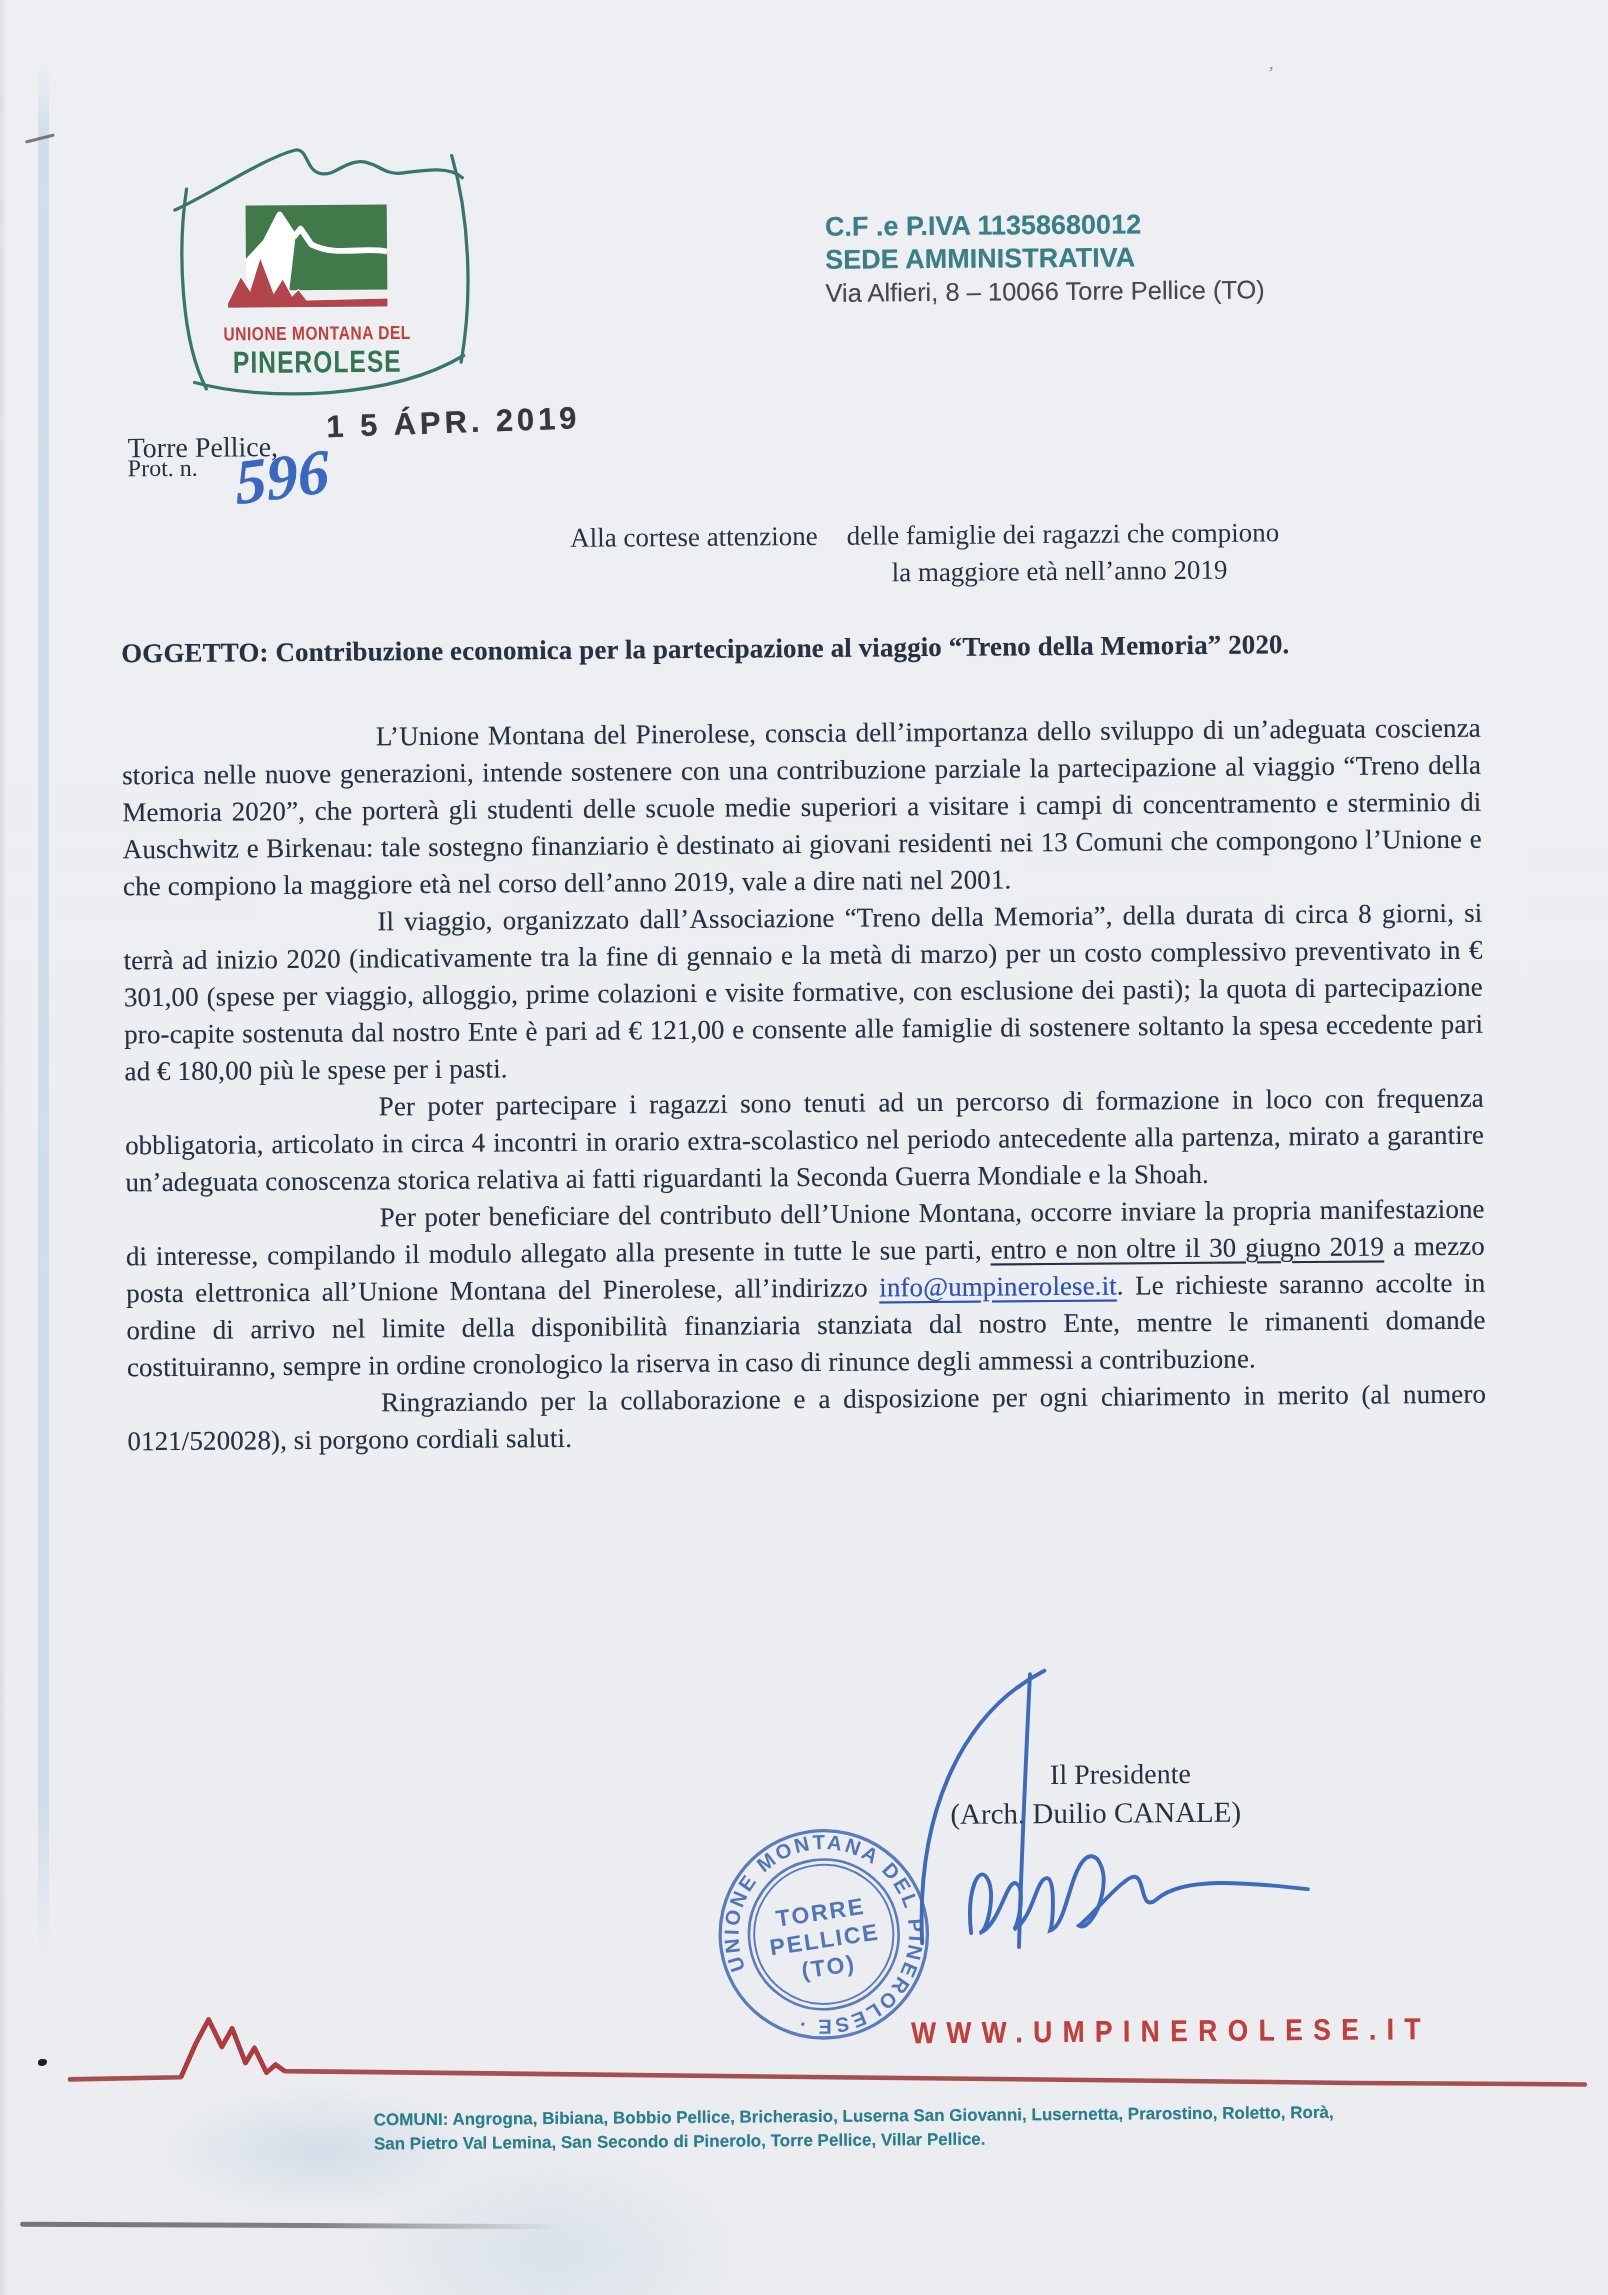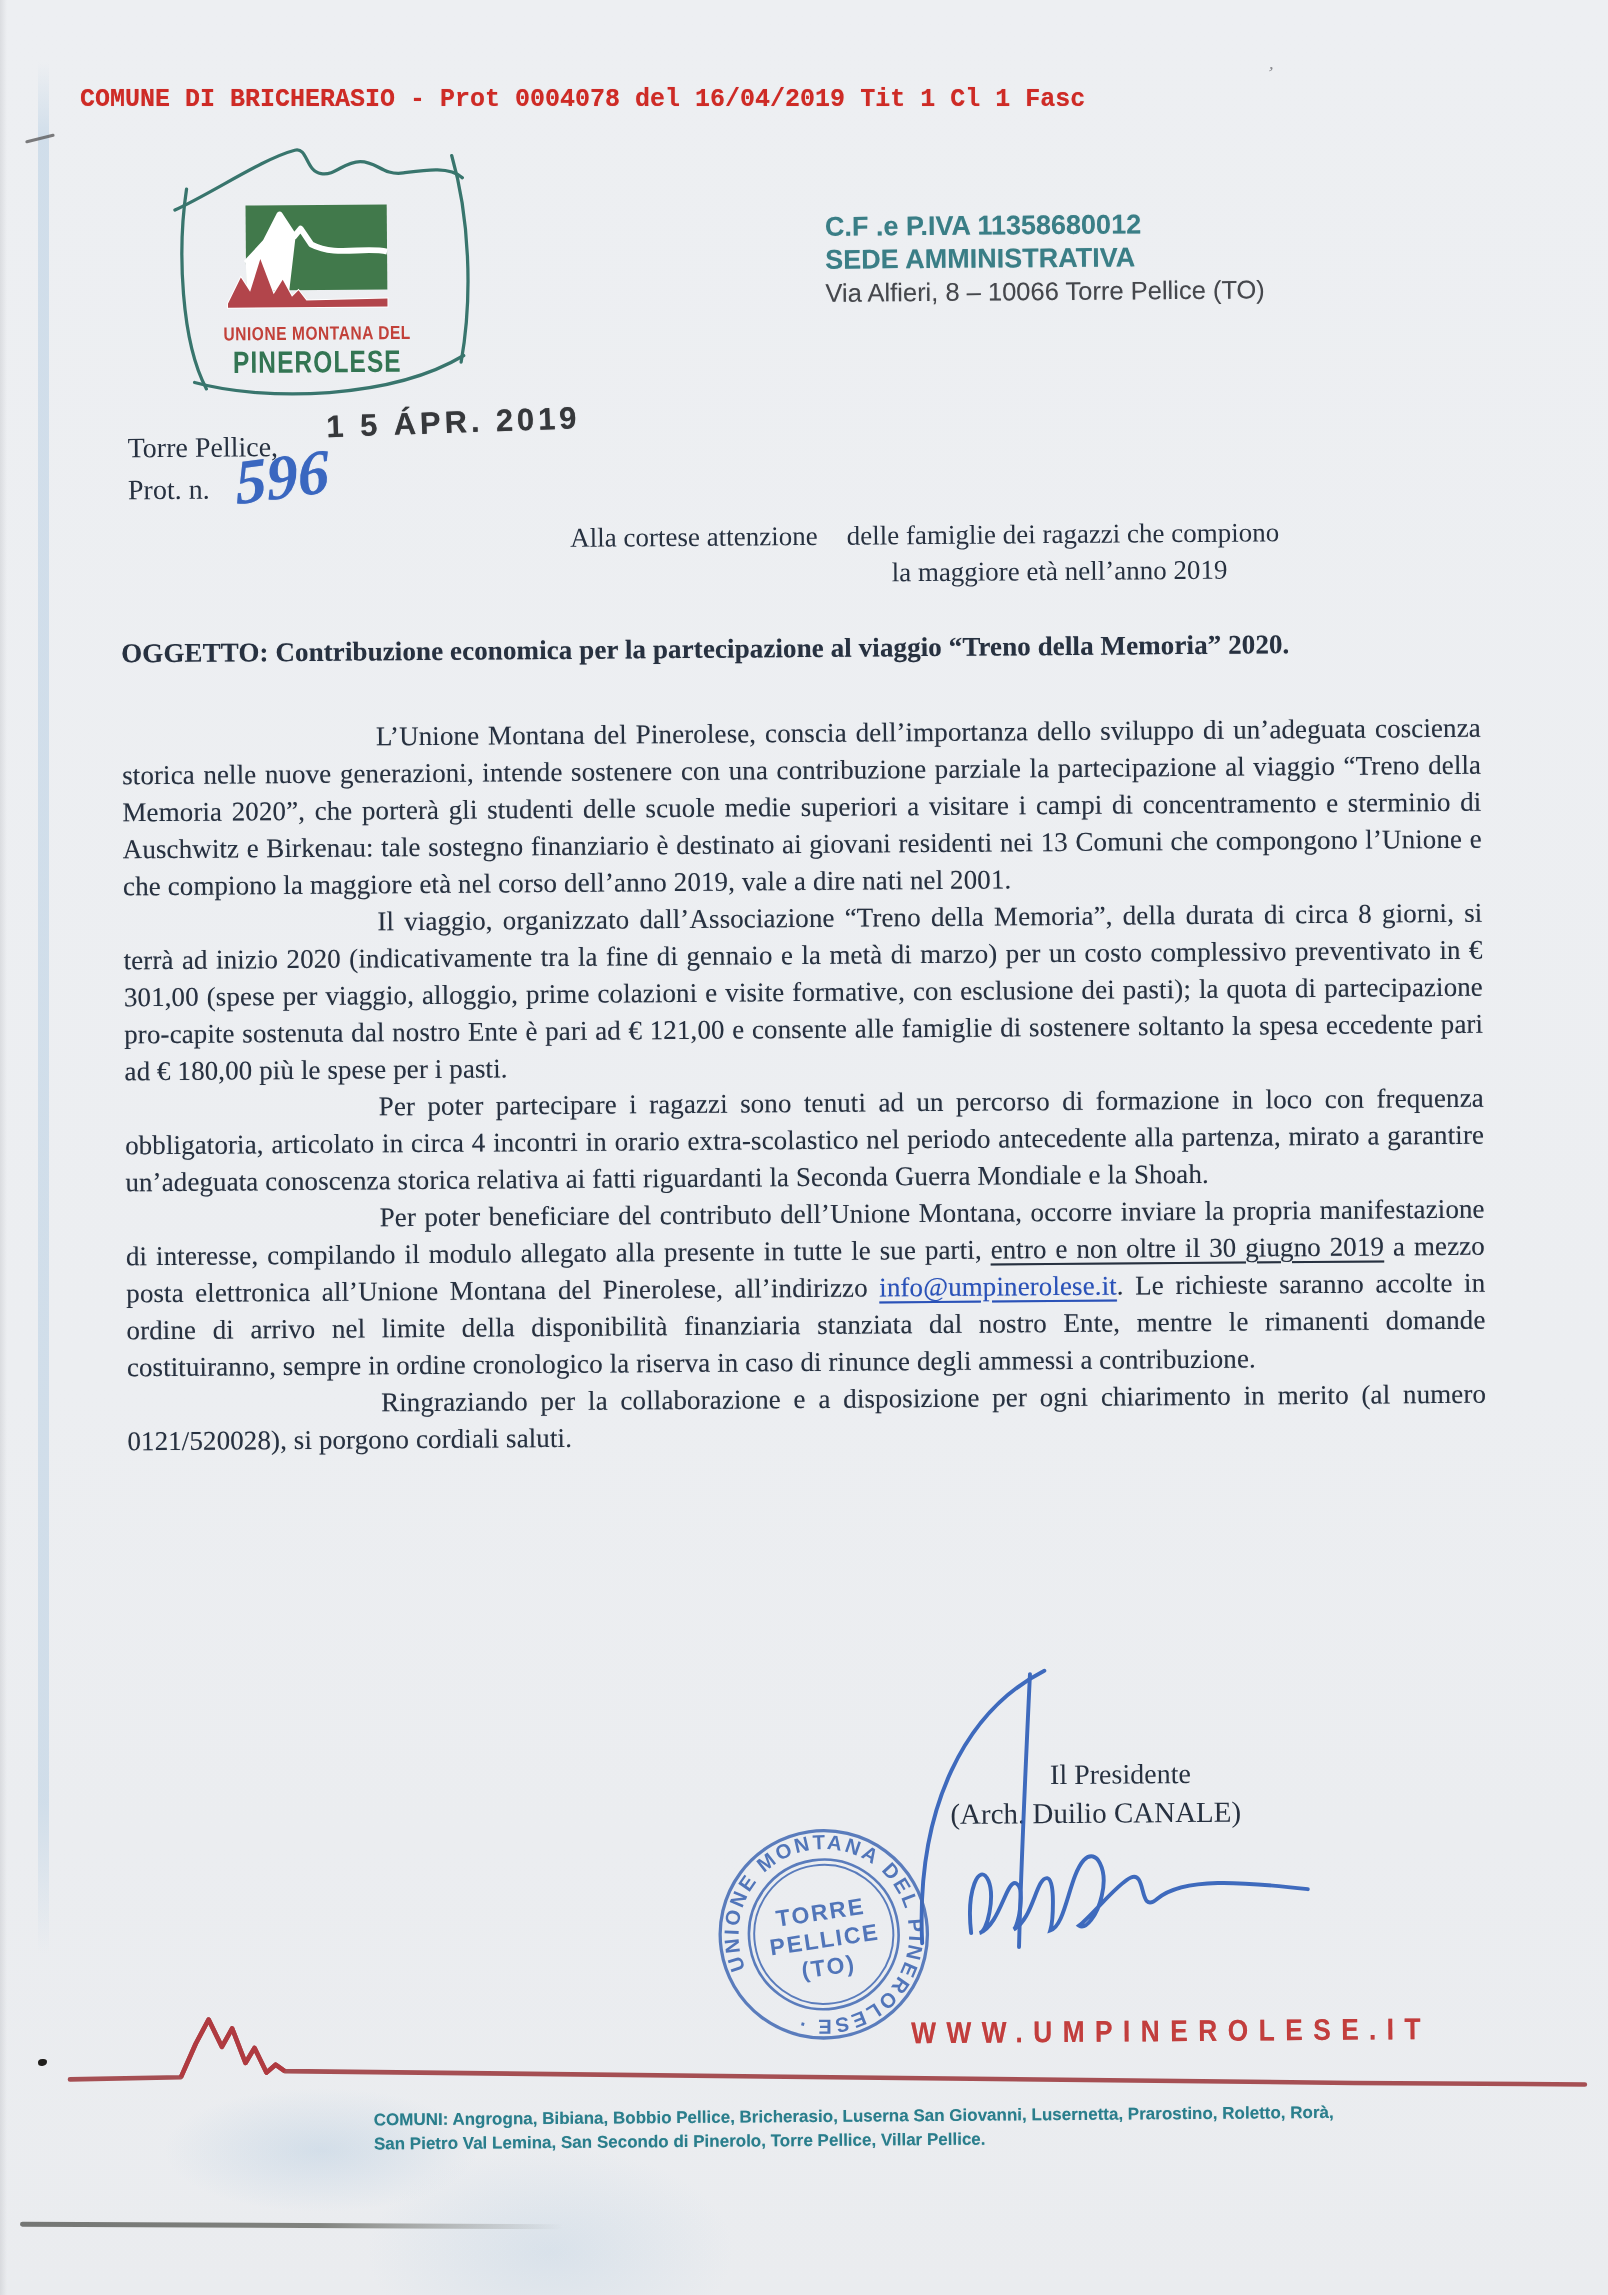--- a/index.html
+++ b/index.html
@@ -31,21 +31,21 @@
   
   .doc{left:0;top:0;width:1609px;height:2295px;transform:rotate(-.45deg);transform-origin:50% 55%;}
 
   .hdr-right{left:833px;top:211px;font-family:"Liberation Sans",sans-serif;line-height:33px;white-space:nowrap;}
   .hdr-right .teal{font-weight:700;font-size:27px;color:#3a7e86;text-shadow:0 0 0.7px rgba(58,126,134,.4);}
   .hdr-right .addr{font-weight:400;font-size:25.5px;color:#45474c;text-shadow:0 0 0.7px rgba(69,71,76,.35);}
 
   .city{left:134px;top:427px;font-size:28px;white-space:nowrap;}
   .date-stamp{left:333px;top:402px;font:700 31px "Liberation Sans",sans-serif;color:#36383b;
       letter-spacing:3.9px;transform:rotate(-1.6deg);white-space:nowrap;text-shadow:0 0 0.7px rgba(40,40,44,.6);}
-  .prot{left:134px;top:469px;font-size:28px;white-space:nowrap;}
+  .prot{left:134px;top:450px;font-size:24px;white-space:nowrap;}
   .prot-num{left:241px;top:437px;font:700 italic 63px "Liberation Serif",serif;color:#3a67c0;
       transform:rotate(-7deg) skewX(-4deg);text-shadow:0 0 0.7px rgba(58,103,192,.5);white-space:nowrap;}
 
   .attention{left:576px;top:518px;font-size:27px;line-height:37px;}
   .attention .gap{display:inline-block;width:29px;}
   .attention .l2{margin-left:321px;}
 
   .bodytext{left:126px;top:630px;width:1359px;font-size:27px;line-height:37px;text-align:justify;
       letter-spacing:0.1px;text-shadow:0 0 0.7px rgba(39,49,64,.38);}
   .bodytext p{margin:0;}
@@ -72,21 +72,20 @@
 
   <div class="abs edge-shade"></div>
   <div class="abs blue-stripe"></div>
   <div class="abs pen-mark"></div>
   <div class="abs speck"></div>
   <div class="abs tick-mark">’</div>
   <div class="abs bleed1"></div>
   <div class="abs bleed2"></div>
   <div class="abs shadow-line"></div>
 
-  <div class="abs proto">COMUNE DI BRICHERASIO - Prot 0004078 del 16/04/2019 Tit 1 Cl 1 Fasc</div>
 
   <div class="abs doc">
 
     <svg class="abs" style="left:175px;top:128px;" width="308" height="268" viewBox="0 0 470 410">
 
       <g stroke="#2f6f66" stroke-width="5" fill="none" stroke-linecap="round" opacity=".95">
         <path d="M 12,118 C 70,92 148,40 196,28 C 216,23 212,60 236,64 C 258,68 270,46 296,46 C 322,46 330,68 362,64 C 394,60 432,54 452,72"></path>
         <path d="M 30,86 C 15,180 20,320 58,392"></path>
         <path d="M 436,38 C 462,130 467,252 448,354"></path>
         <path d="M 40,382 C 150,413 342,409 452,344"></path>

